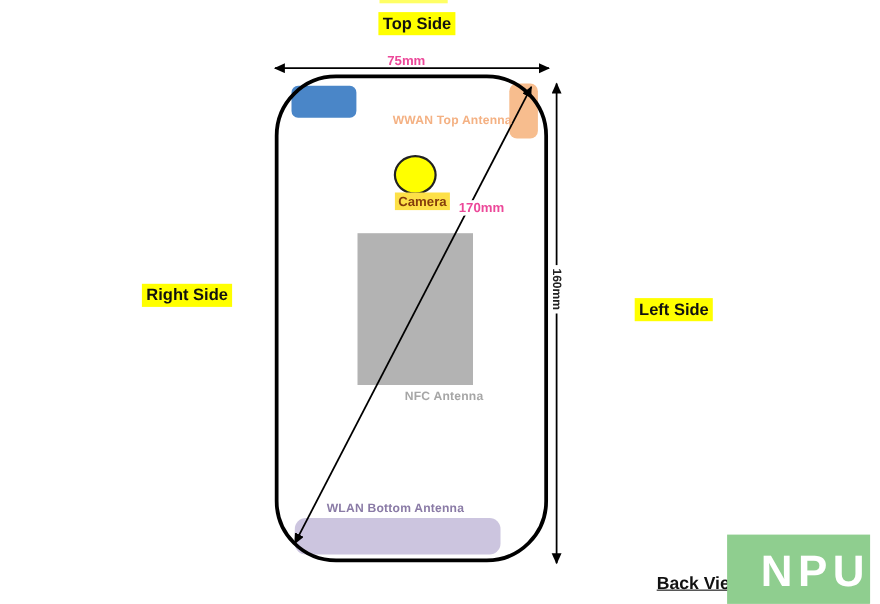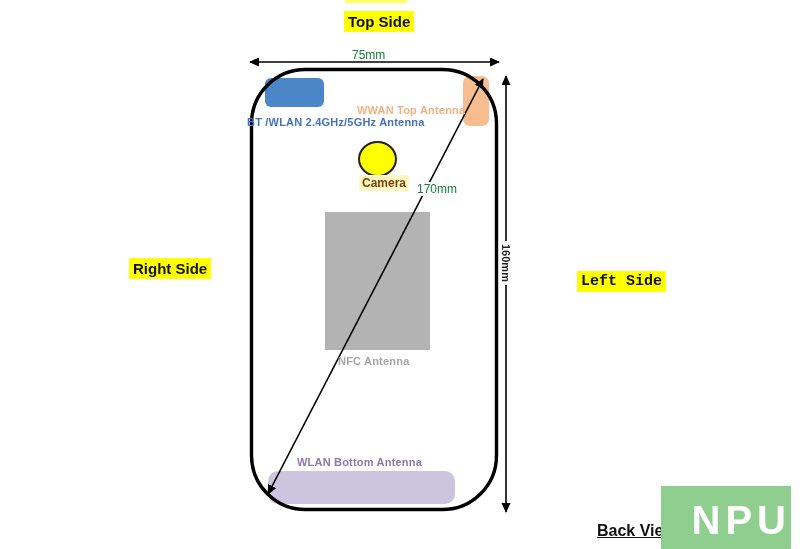--- a/index.html
+++ b/index.html
@@ -6,49 +6,49 @@
   #screen{
     position:relative;width:800px;height:549px;background:#ffffff;
     font-family:"Liberation Sans",sans-serif;overflow:hidden;border-radius:10px;
   }
   .abs{position:absolute;}
   .hl{
     background:#ffff00;color:#111;font-weight:bold;font-size:15px;
     padding:1px 4px;white-space:nowrap;line-height:19px;
   }
   .dim{
-    color:#15803d;font-weight:normal;font-size:12px;white-space:nowrap;
+    color:#ec4899;font-weight:bold;font-size:12px;white-space:nowrap;
   }
   .ant-label{
     font-weight:bold;font-size:11px;white-space:nowrap;letter-spacing:.2px;
   }
   
   .zone{position:absolute;}
   #bt-wlan-zone{left:265px;top:78px;width:59px;height:29px;background:#4a86c8;border-radius:6px;}
   #wwan-top-zone{left:463px;top:76px;width:26px;height:50px;background:#f7bd8e;border-radius:7px;}
   #nfc-zone{left:325px;top:212px;width:105px;height:138px;background:#b3b3b3;}
   #wwan-bottom-zone{left:268px;top:471px;width:187px;height:33px;background:#ccc5df;border-radius:10px;}
   #camera-lens{left:358px;top:141px;width:35px;height:32px;background:#ffff00;
     border:2px solid #222;border-radius:50%;}
   
   #bt-wlan-label{left:247px;top:116px;color:#4472c4;}
   #wwan-top-label{left:357px;top:104px;color:#f4b183;}
-  #nfc-label{left:338px;top:355px;color:#a6a6a6;text-align:right;}
+  #nfc-label{left:368px;top:355px;color:#a6a6a6;text-align:right;}
   #wwan-bottom-label{left:297px;top:456px;color:#8a7ba6;}
-  #camera-label{left:359px;top:175px;background:#fef9c3;color:#843c0c;
+  #camera-label{left:359px;top:175px;background:#fde047;color:#843c0c;
     font-weight:bold;font-size:12px;padding:1px 3px;}
   #dim-width-label{left:352px;top:48px;}
   #dim-diagonal-label{left:415px;top:182px;background:#ffffff;padding:0 2px;}
   #dim-height-label{
     left:499px;top:241px;writing-mode:vertical-rl;
     background:#ffffff;color:#222;font-weight:bold;font-size:11px;padding:3px 1px;
   }
   #top-side-label{left:344px;top:11px;}
   #right-side-label{left:129px;top:258px;}
-  #left-side-label{left:577px;top:271px;font-family:Liberation Mono, monospace;}
+  #left-side-label{left:577px;top:271px;}
   #back-view-label{
     left:597px;top:522px;color:#111;font-weight:bold;font-size:16px;
     text-decoration:underline;white-space:nowrap;
   }
   #top-crop-sliver{left:345px;top:0;width:62px;height:3px;background:#ffff64;}
   #npu-logo{
     left:661px;top:486px;width:130px;height:63px;background:#8fce8f;
     display:flex;align-items:center;justify-content:flex-end;
   }
   #npu-logo span{
@@ -88,21 +88,20 @@
 
   <div class="abs hl" id="top-side-label">Top Side</div>
   <div class="abs hl" id="right-side-label">Right Side</div>
   <div class="abs hl" id="left-side-label">Left Side</div>
   <div class="abs" id="back-view-label">Back View</div>
 
   <div class="abs dim" id="dim-width-label">75mm</div>
   <div class="abs" id="dim-height-label">160mm</div>
   <div class="abs dim" id="dim-diagonal-label">170mm</div>
 
-  <div class="abs ant-label" id="bt-wlan-label">BT /WLAN 2.4GHz/5GHz Antenna</div>
   <div class="abs ant-label" id="wwan-top-label">WWAN Top Antenna</div>
   <div class="abs" id="camera-label">Camera</div>
   <div class="abs ant-label" id="nfc-label">NFC Antenna</div>
   <div class="abs ant-label" id="wwan-bottom-label">WLAN Bottom Antenna</div>
 
   <div class="abs" id="npu-logo">
     <span>NPU</span>
   </div>
 
 </div>

